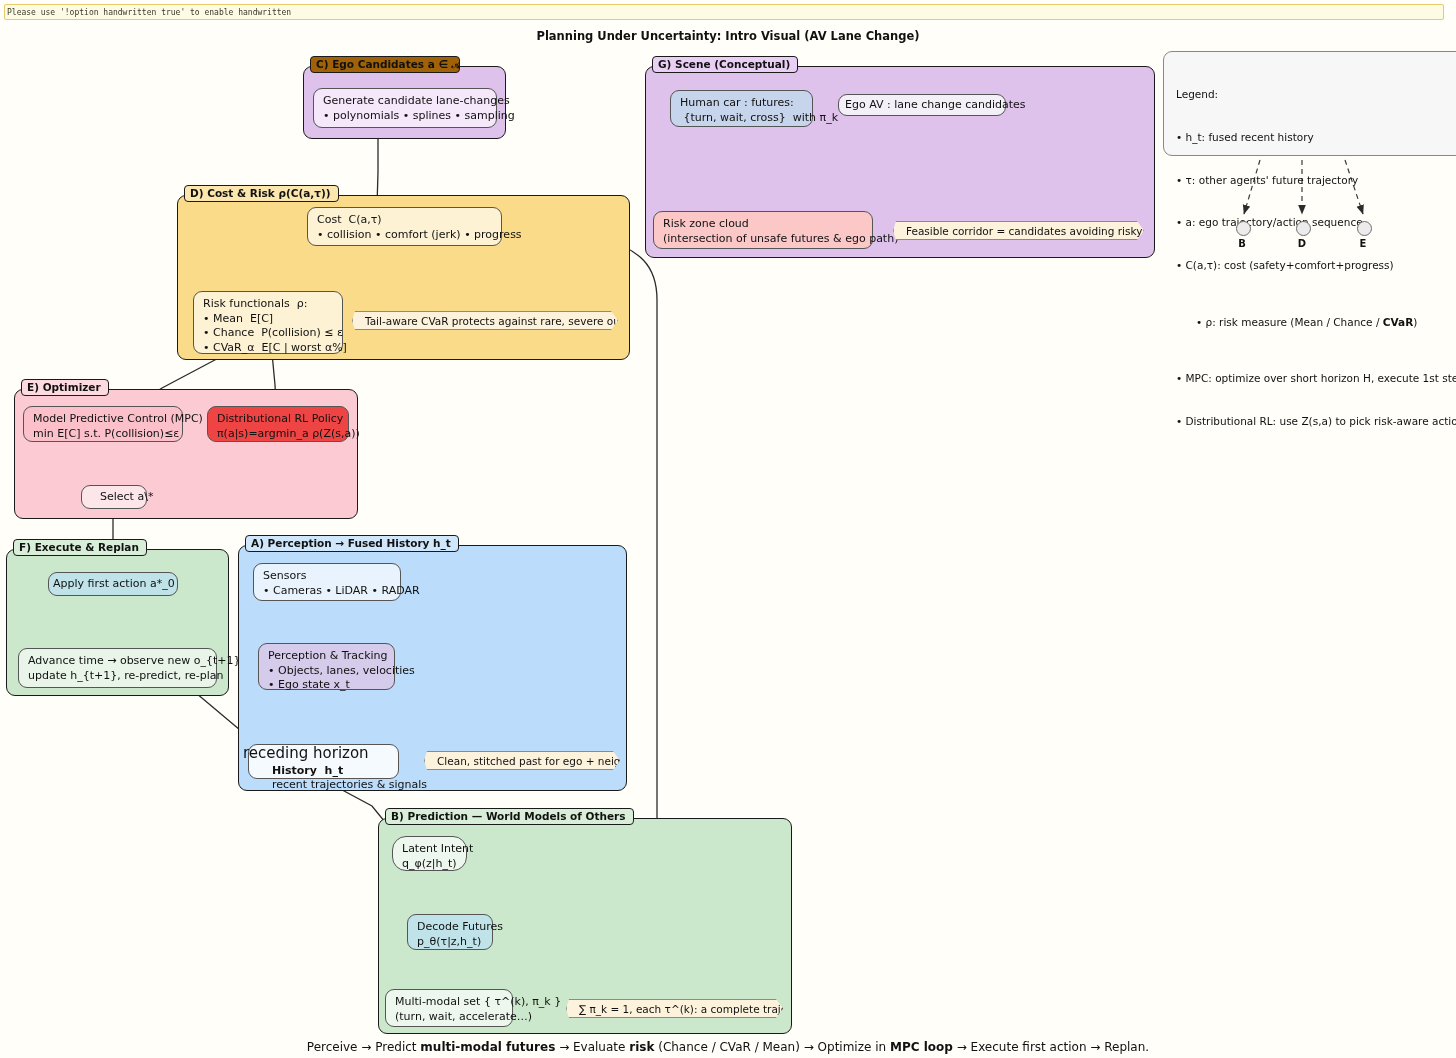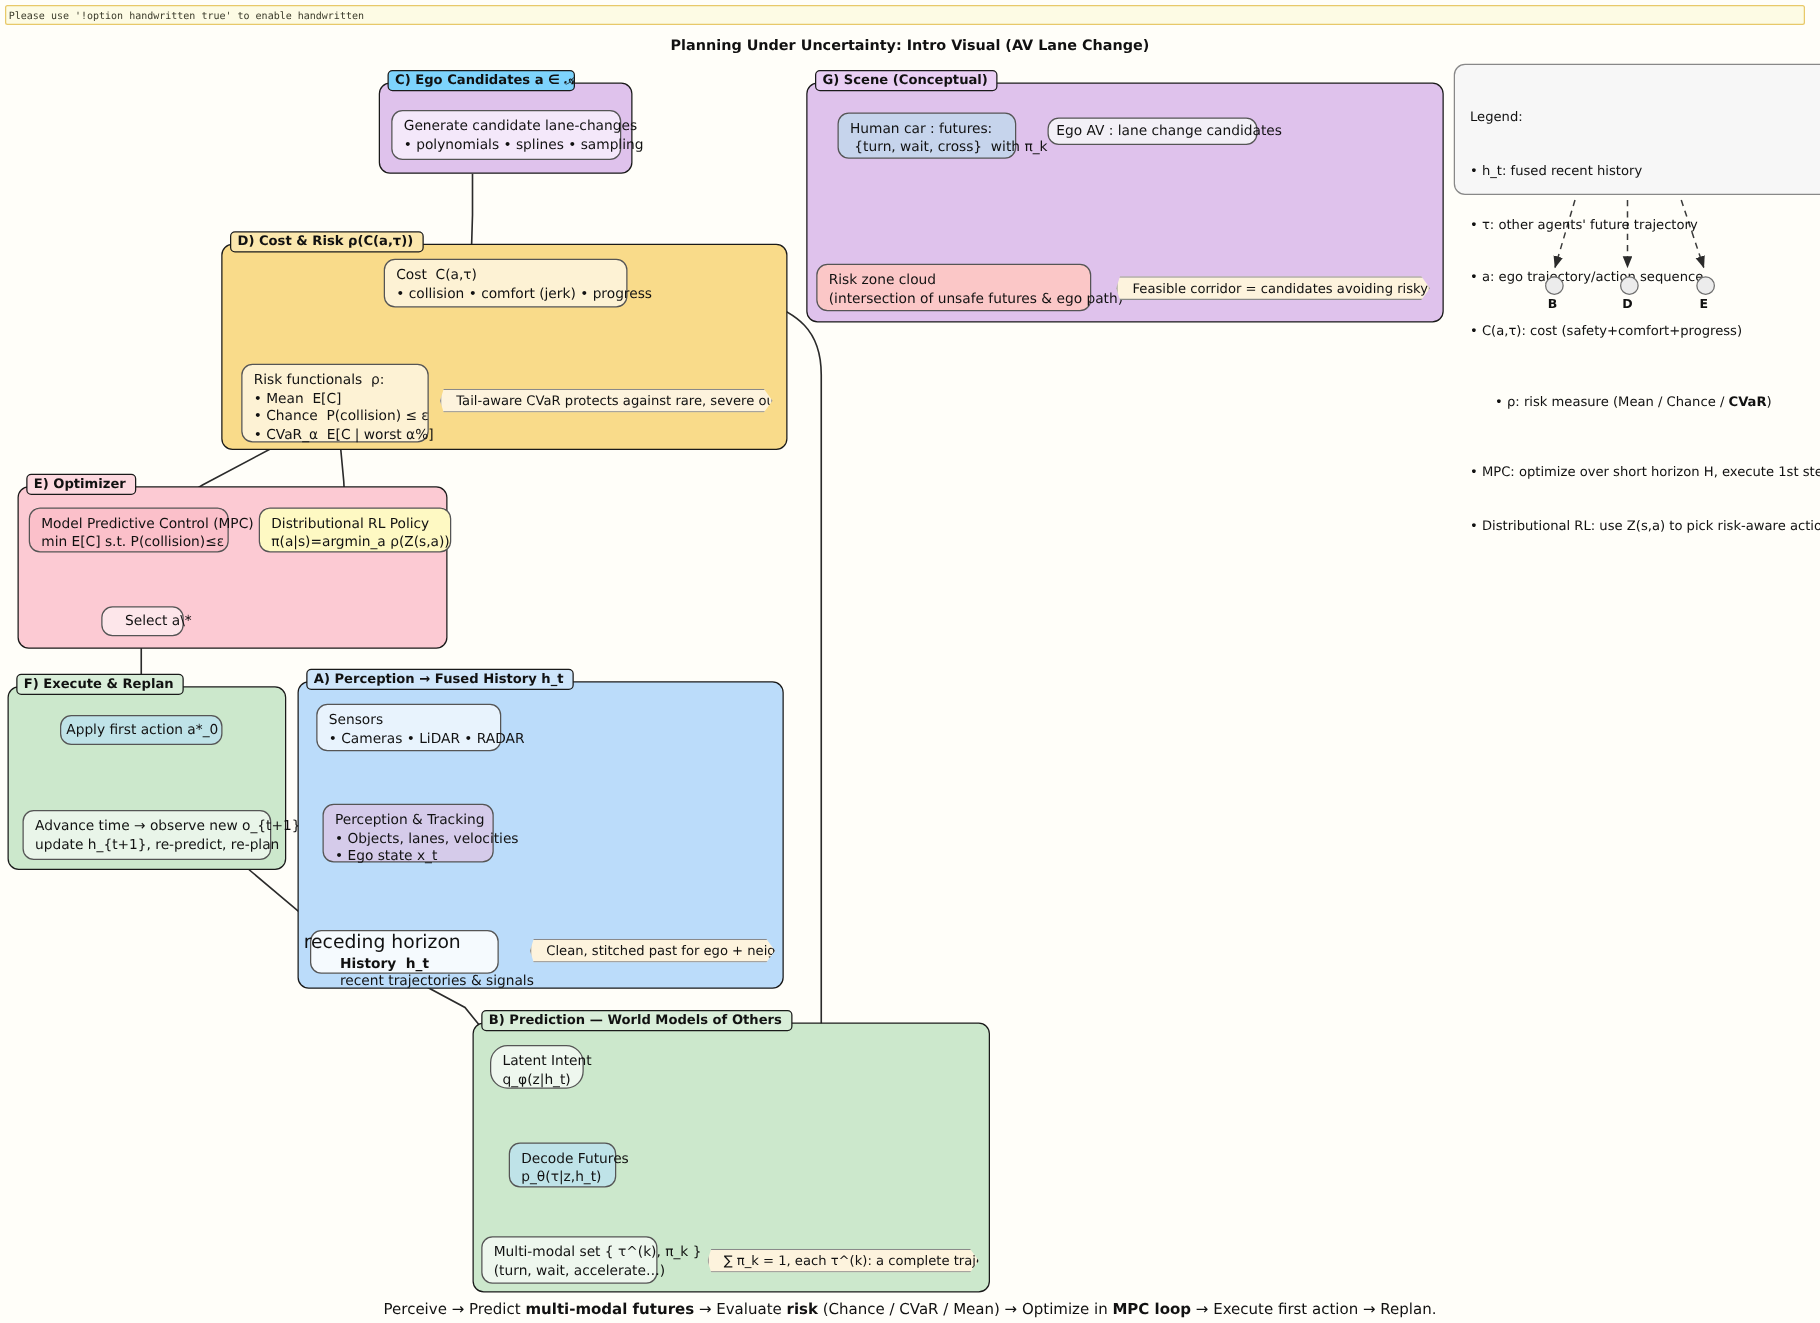--- a/index.html
+++ b/index.html
@@ -140,42 +140,42 @@
     <path d="M398,760 L424,760" stroke="#8a8a8a" stroke-width="1" fill="none"></path>
     <path d="M546,1008 L566,1008" stroke="#8a8a8a" stroke-width="1" fill="none"></path>
     <path d="M872,230 L893,230" stroke="#8a8a8a" stroke-width="1" fill="none"></path>
 
     <path d="M1260,160 L1244,214" stroke="#3a3a3a" stroke-width="1.2" fill="none" stroke-dasharray="5,4" marker-end="url(#arrow)"></path>
     <path d="M1302,160 L1302,214" stroke="#3a3a3a" stroke-width="1.2" fill="none" stroke-dasharray="5,4" marker-end="url(#arrow)"></path>
     <path d="M1345,160 L1363,214" stroke="#3a3a3a" stroke-width="1.2" fill="none" stroke-dasharray="5,4" marker-end="url(#arrow)"></path>
   </svg>
 
   <div class="group" style="left:303px;top:66px;width:203px;height:73px;background:#dfc2ec;">
-    <div class="group-title" style="background:#7dd3fc;max-width:150px;">C) Ego Candidates  a ∈ 𝒜</div>
+    <div class="group-title" style="background:#a16207;max-width:150px;">C) Ego Candidates  a ∈ 𝒜</div>
   </div>
   <div class="node" style="left:313px;top:88px;width:184px;height:40px;background:#f4e8fa;">Generate candidate lane-changes
 • polynomials • splines • sampling</div>
 
   <div class="group" style="left:177px;top:195px;width:453px;height:165px;background:#f9db8a;">
     <div class="group-title" style="background:#fbe7ad;">D) Cost &amp; Risk  ρ(C(a,τ))</div>
   </div>
   <div class="node" style="left:193px;top:291px;width:150px;height:63px;background:#fdf2d4;">Risk functionals  ρ:
 • Mean  E[C]
 • Chance  P(collision) ≤ ε
 • CVaR_α  E[C | worst α%]</div>
   <div class="node" style="left:307px;top:207px;width:195px;height:39px;background:#fdf2d4;">Cost  C(a,τ)
 • collision • comfort (jerk) • progress</div>
   <div class="note" style="left:352px;top:311px;width:266px;height:19px;line-height:13px;">Tail-aware CVaR protects against rare, severe outcomes</div>
 
   <div class="group" style="left:14px;top:389px;width:344px;height:130px;background:#fccad3;">
     <div class="group-title" style="background:#fdd9e0;">E) Optimizer</div>
   </div>
   <div class="node" style="left:23px;top:406px;width:160px;height:36px;background:#fbc0ca;">Model Predictive Control (MPC)
 min E[C] s.t. P(collision)≤ε</div>
-  <div class="node" style="left:207px;top:406px;width:154px;height:36px;background:#fef9c3;">Distributional RL Policy
+  <div class="node" style="left:207px;top:406px;width:142px;height:36px;background:#ef4444;">Distributional RL Policy
 π(a|s)=argmin_a ρ(Z(s,a))</div>
   <div class="node" style="left:81px;top:485px;width:66px;height:24px;background:#fde6ea;text-align:center;padding:4px 18px;">Select a\*</div>
 
   <div class="group" style="left:6px;top:549px;width:223px;height:147px;background:#cce8cc;">
     <div class="group-title" style="background:#d9eed9;">F) Execute &amp; Replan</div>
   </div>
   <div class="node" style="left:48px;top:572px;width:130px;height:24px;background:#bfe3e8;text-align:center;padding:4px;">Apply first action a*_0</div>
   <div class="node" style="left:18px;top:648px;width:199px;height:40px;background:#e9f5e9;">Advance time → observe new o_{t+1}
 update h_{t+1}, re-predict, re-plan</div>
 
@@ -194,21 +194,21 @@
   <div class="note" style="left:424px;top:751px;width:196px;height:19px;line-height:13px;">Clean, stitched past for ego + neighbors</div>
   <div class="edge-label" style="left:243px;top:709px;">receding horizon</div>
 
   <div class="group" style="left:378px;top:818px;width:414px;height:216px;background:#cce8cc;">
     <div class="group-title" style="background:#d9eed9;">B) Prediction — World Models of Others</div>
   </div>
   <div class="node" style="left:392px;top:836px;width:75px;height:35px;background:#eef7ee;border-radius:14px;">Latent Intent
 q_φ(z|h_t)</div>
   <div class="node" style="left:407px;top:914px;width:86px;height:36px;background:#bfe3e8;">Decode Futures
 p_θ(τ|z,h_t)</div>
-  <div class="node" style="left:385px;top:989px;width:141px;height:38px;background:#eef7ee;">Multi-modal set { τ^(k), π_k }
+  <div class="node" style="left:385px;top:989px;width:128px;height:38px;background:#eef7ee;">Multi-modal set { τ^(k), π_k }
 (turn, wait, accelerate…)</div>
   <div class="note" style="left:566px;top:999px;width:217px;height:19px;line-height:13px;">∑ π_k = 1, each τ^(k): a complete trajectory</div>
 
   <div class="group" style="left:645px;top:66px;width:510px;height:192px;background:#dfc2ec;">
     <div class="group-title" style="background:#e9cff4;">G) Scene (Conceptual)</div>
   </div>
   <div class="node" style="left:670px;top:90px;width:143px;height:37px;background:#c6d4ec;">Human car : futures:
  {turn, wait, cross}  with π_k</div>
   <div class="node" style="left:838px;top:94px;width:168px;height:22px;background:#f3f0f7;text-align:center;padding:3px 6px;">Ego AV : lane change candidates</div>
   <div class="node" style="left:653px;top:211px;width:220px;height:38px;background:#fbc7c7;">Risk zone cloud

